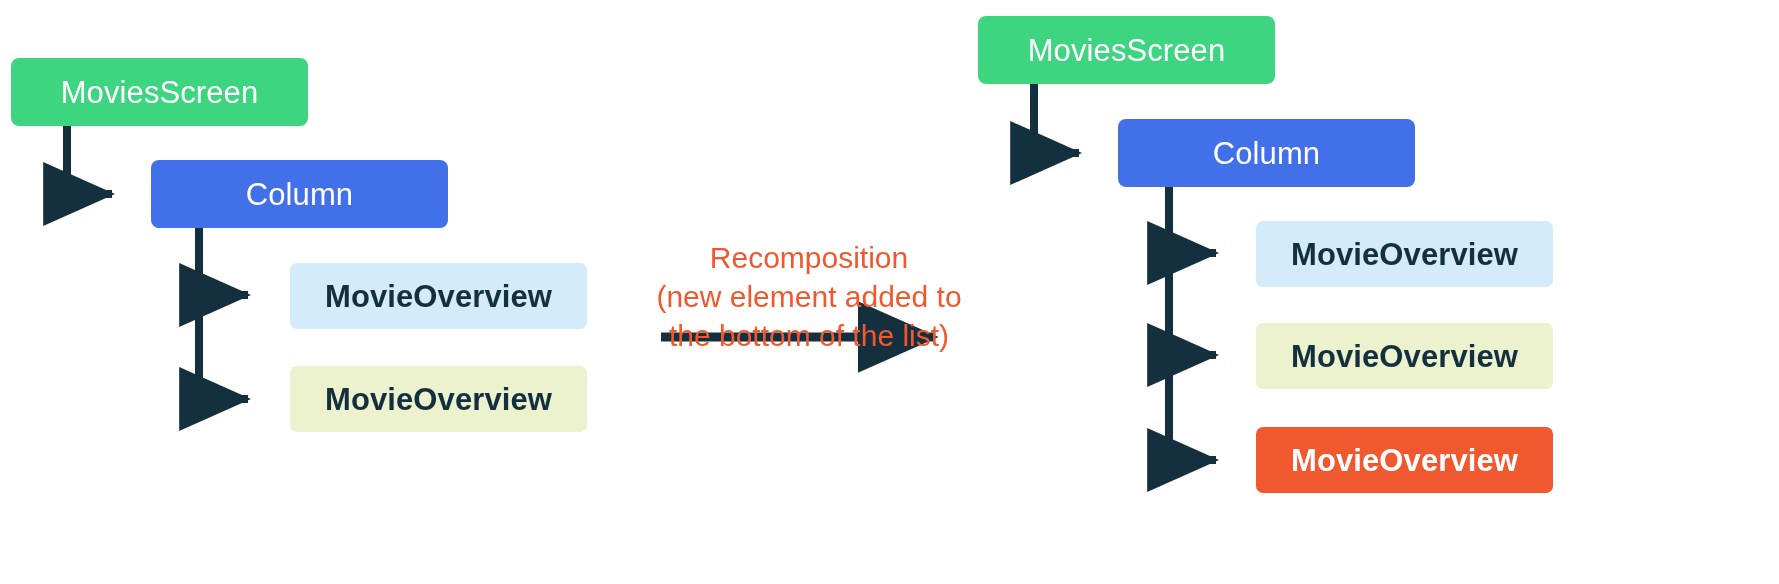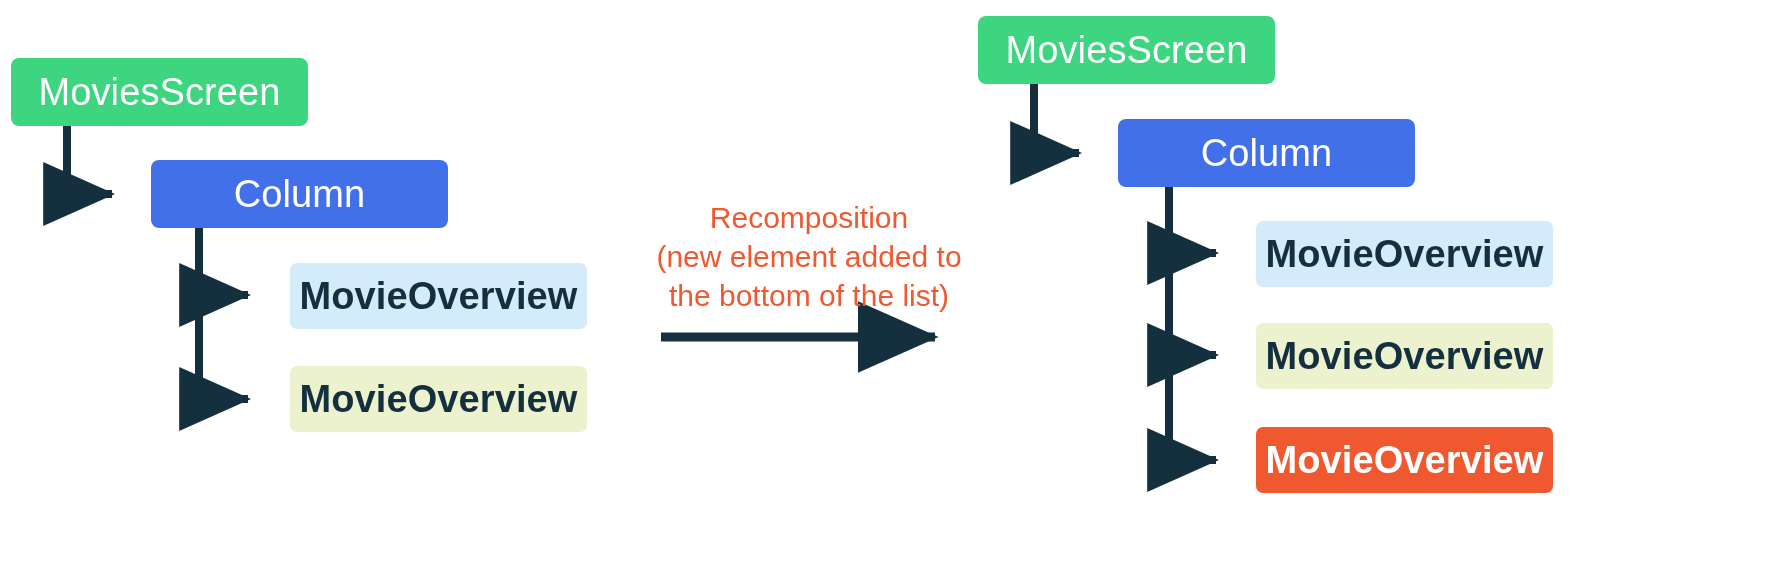--- a/index.html
+++ b/index.html
@@ -8,35 +8,36 @@
     font-family:"Liberation Sans","DejaVu Sans",sans-serif;
     overflow:hidden;
   }
   #stage{position:relative;width:1779px;height:584px;background:#ffffff;}
 
   .node{
     position:absolute;
     box-sizing:border-box;
     display:flex;align-items:center;justify-content:center;
     border-radius:8px;
-    font-size:38px;
+    font-size:31px;
     line-height:1;
     letter-spacing:.1px;
     white-space:nowrap;
   }
   .node.small-radius{border-radius:7px;font-weight:bold;}
 
   .edge-svg{position:absolute;left:0;top:0;width:1779px;height:584px;pointer-events:none;overflow:visible;}
 
   .center-label{
     position:absolute;
     text-align:center;
     font-size:30px;
     line-height:1.30;
     white-space:pre-line;
+    margin-top:40px;
   }
 </style>
 </head>
 <body>
 
 <div id="stage">
 
   <svg class="edge-svg" viewBox="0 0 1779 584">
     <defs>
       <marker id="ah" markerWidth="9" markerHeight="8" refX="8.6" refY="4" orient="auto" markerUnits="strokeWidth">

